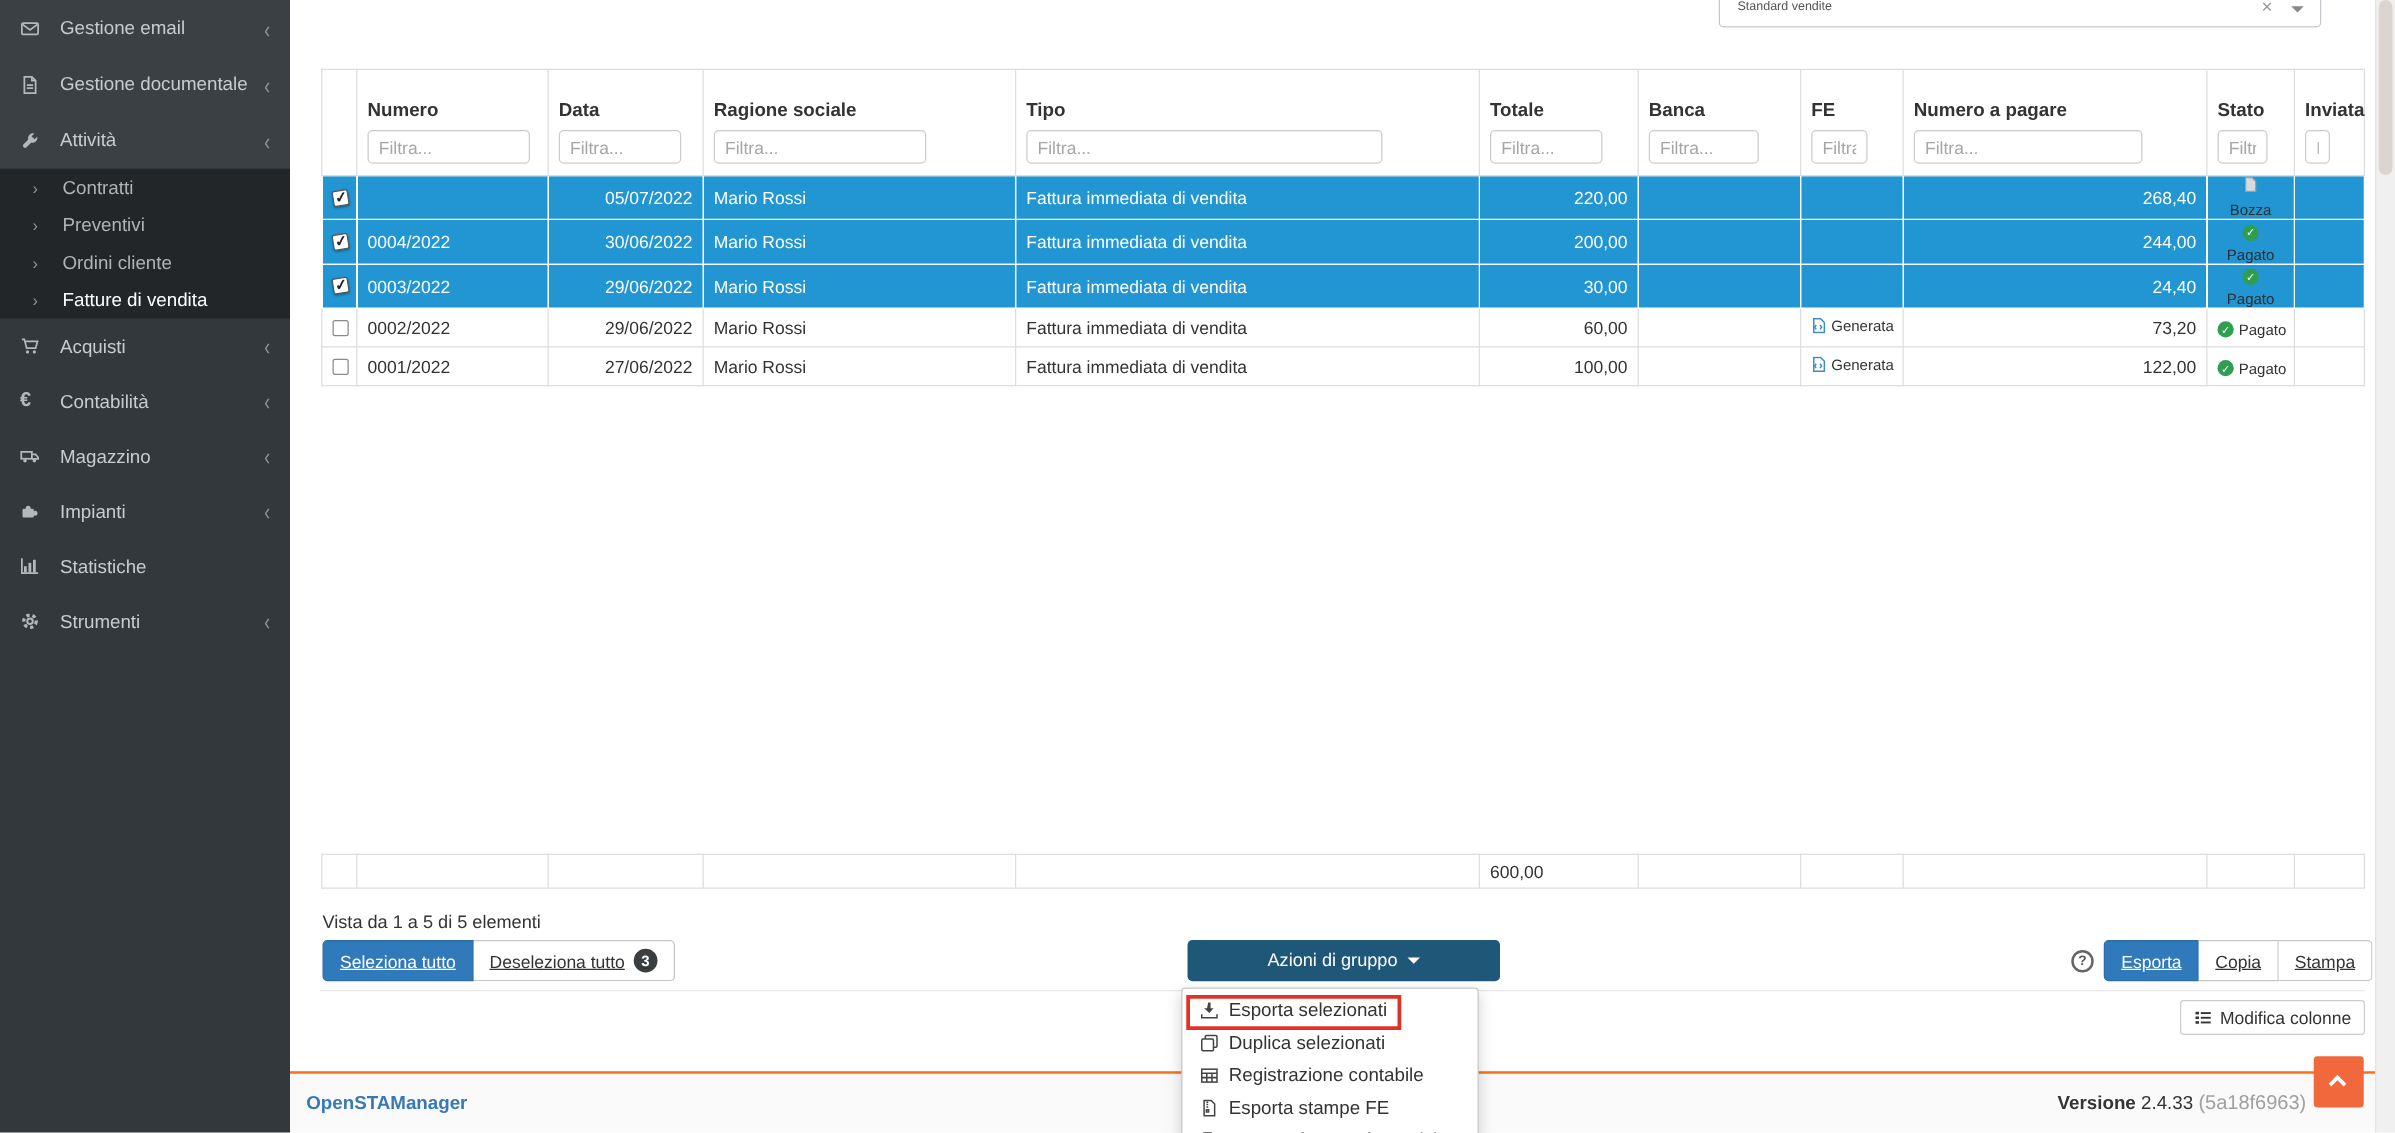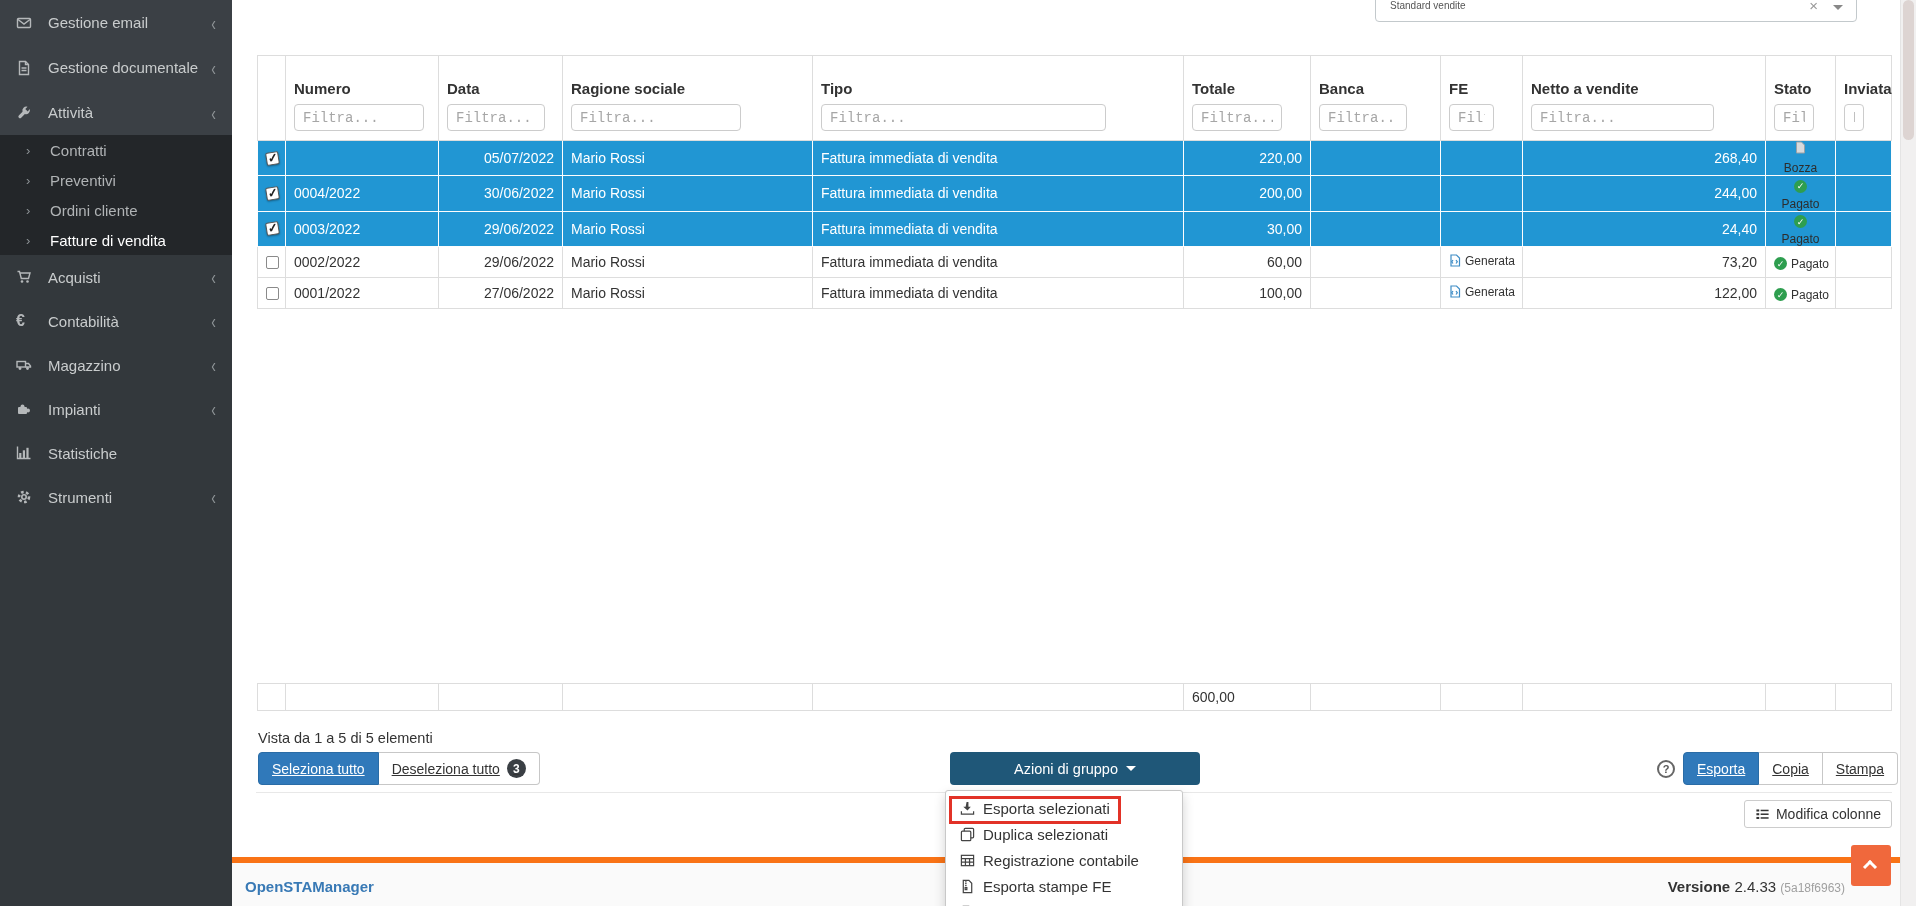--- a/index.html
+++ b/index.html
@@ -36,21 +36,21 @@
   .clear-x::after{content:"×";}
   .ms-caret{position:absolute;right:13px;top:17px;width:0;height:0;
     border-left:5px solid transparent;border-right:5px solid transparent;border-top:5px solid #888;}
 
   
   .tablewrap{position:absolute;left:25px;top:55px;width:1634px;}
   table.grid{border-collapse:collapse;table-layout:fixed;width:1634px;font-size:14px;color:#333;}
   .grid th{border:1px solid #ddd;vertical-align:bottom;padding:6px 8px 9px;text-align:left;height:85px;background:#fff;}
   .hlab{font-weight:700;font-size:15px;color:#333;line-height:1.15;position:relative;padding-right:10px;margin-bottom:7px;}
   .flt{height:27px;border:1px solid #ccc;border-radius:4px;padding:0 8px;font-size:14px;color:#555;
-    font-family:Liberation Mono, monospace;outline:none;display:block;}
+    font-family:Liberation Sans, sans-serif;outline:none;display:block;}
   .flt::placeholder{color:#a6a6a6;}
   .c-num .flt{width:130px;}.c-data .flt{width:98px;}.c-rag .flt{width:170px;}.c-tipo .flt{width:285px;}
   .c-tot .flt{width:90px;}.c-banca .flt{width:88px;}.c-fe .flt{width:45px;}.c-netto .flt{width:183px;}
   .c-stato .flt{width:40px;}.c-inv .flt{width:20px;}
   .grid td{border:1px solid #ddd;height:31px;padding:0 8px;overflow:hidden;white-space:nowrap;}
   tr.sel{background:#2196d3;}
   tr.sel td{color:#fff;border-color:#fdfdfd;}
   .ra{text-align:right;}
   .ctr{text-align:center;}
   
@@ -105,25 +105,25 @@
   .exp-group .btn:first-child{border-left:1px solid #2a6ca6;}
   .exp-group .btn:last-child{border-radius:0 4px 4px 0;}
 
   .divider{position:absolute;left:24px;right:24px;top:792px;border-top:1px solid #e8e8e8;}
 
   .modcol{position:absolute;right:24px;top:800px;height:28px;border:1px solid #ccc;border-radius:3px;background:#fff;
     display:inline-flex;align-items:center;gap:6px;padding:0 10px;font-size:14px;color:#333;cursor:pointer;}
   .modcol svg .fill{fill:#333;}
 
   
-  .pfooter{position:absolute;left:0;right:0;top:857px;bottom:0;background:#fafafa;border-top:6px solid #f97316;text-align:right;}
+  .pfooter{position:absolute;left:0;right:0;top:857px;bottom:0;background:#fafafa;border-top:2px solid #f97316;text-align:right;}
   .brand{position:absolute;left:13px;top:15px;font-weight:700;color:#3879b5;font-size:15px;cursor:pointer;}
   .version{position:absolute;right:71px;top:15px;font-size:15px;color:#333;white-space:nowrap;}
   .version .vb{font-weight:700;}
-  .version .hash{font-size:12px;color:#a0a0a0;}
+  .version .hash{font-size:16px;color:#a0a0a0;}
 
   .scrolltop{position:absolute;right:25px;top:845px;width:40px;height:41px;background:#f0683c;border-radius:3px;
     z-index:30;cursor:pointer;}
   .scrolltop .chev{position:absolute;left:14px;top:17px;width:10px;height:10px;
     border:solid #fff;border-width:3px 3px 0 0;transform:rotate(-45deg);}
 
   .scrollbar{position:absolute;right:0;top:0;width:16px;height:906px;background:#f1f0f0;border-left:1px solid #e4e4e4;z-index:40;}
   .scrollbar .thumb{position:absolute;left:2px;right:2px;top:0;height:140px;background:#ddd4d2;border-radius:6px;cursor:pointer;}
 </style>
 </head>
@@ -294,21 +294,21 @@
           </th>
           <th class="c-banca">
             <div class="hlab">Banca</div>
             <input class="flt" placeholder="Filtra..." style="">
           </th>
           <th class="c-fe">
             <div class="hlab">FE</div>
             <input class="flt" placeholder="Filtra..." style="">
           </th>
           <th class="c-netto">
-            <div class="hlab">Netto a vendite</div>
+            <div class="hlab">Numero a pagare</div>
             <input class="flt" placeholder="Filtra..." style="">
           </th>
           <th class="c-stato">
             <div class="hlab">Stato</div>
             <input class="flt" placeholder="Filtra..." style="">
           </th>
           <th class="c-inv">
             <div class="hlab">Inviata</div>
             <input class="flt" placeholder="Filtra..." style="">
           </th>

